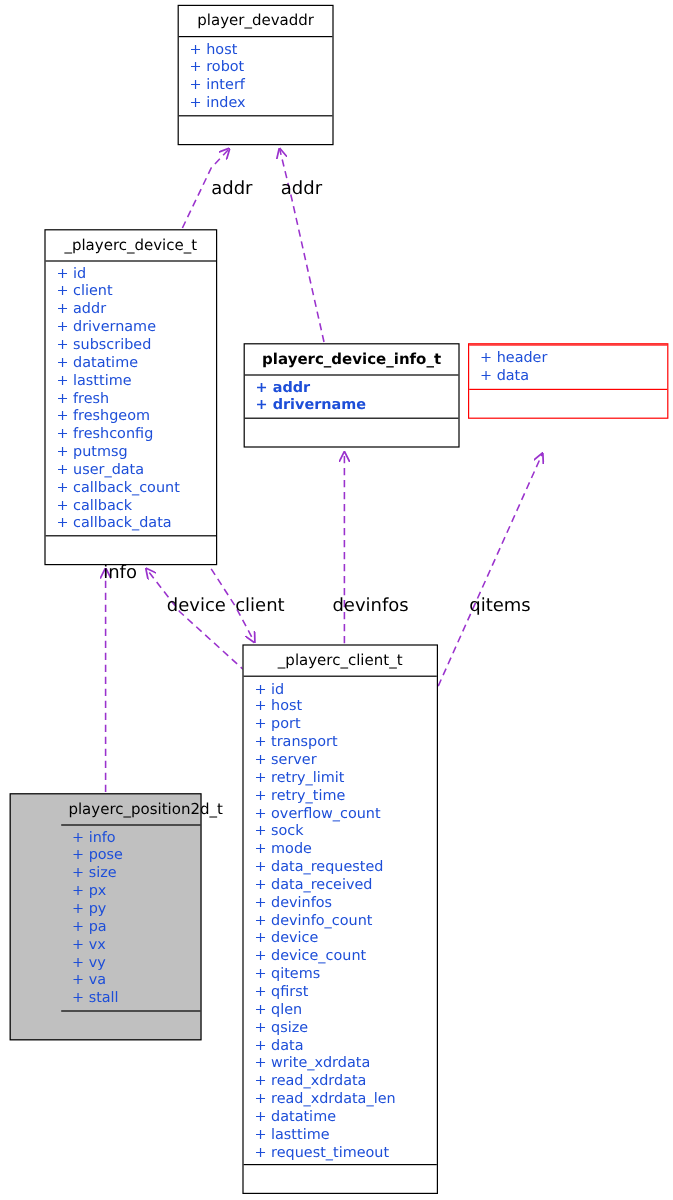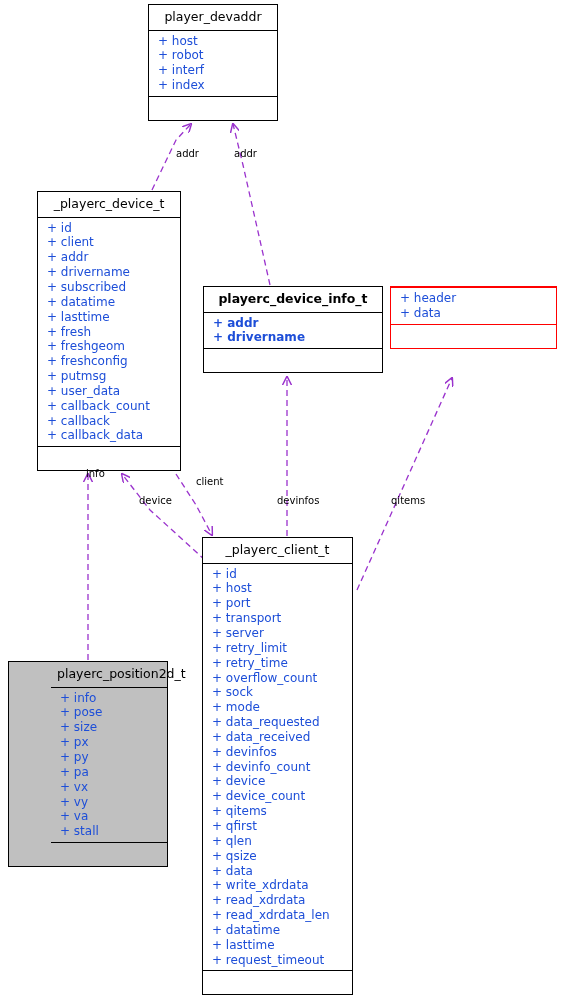--- a/index.html
+++ b/index.html
@@ -62,21 +62,21 @@
     font-size: 12px;
     color: #1d4ed8;
     line-height: 14.85px;
     white-space: nowrap;
   }
   .ops {
     min-height: 17px;
   }
   .edge-label {
     position: absolute;
-    font-size: 10px;
+    font-size: 15px;
     color: #000000;
     white-space: nowrap;
     z-index: 3;
     background: transparent;
   }
 </style>
 </head>
 <body>
 
 <div id="canvas">
@@ -154,21 +154,21 @@
   <div class="node red" style="left:390px; top:286px; width:167px;">
     <div class="divider"></div>
     <div class="attrs">
       <div class="attr">+ header</div>
       <div class="attr">+ data</div>
     </div>
     <div class="divider"></div>
     <div class="attrs ops"></div>
   </div>
 
-  <div class="node" style="left:202px; top:537px; width:151px;">
+  <div class="node" style="left:202px; top:537px; width:163px;">
     <div class="node-title">_playerc_client_t</div>
     <div class="divider"></div>
     <div class="attrs">
       <div class="attr">+ id</div>
       <div class="attr">+ host</div>
       <div class="attr">+ port</div>
       <div class="attr">+ transport</div>
       <div class="attr">+ server</div>
       <div class="attr">+ retry_limit</div>
       <div class="attr">+ retry_time</div>
@@ -213,17 +213,17 @@
       <div class="attr">+ stall</div>
     </div>
     <div class="divider"></div>
     <div class="attrs ops"></div>
   </div>
 
   <div class="edge-label" style="left:176px; top:148px;">addr</div>
   <div class="edge-label" style="left:234px; top:148px;">addr</div>
   <div class="edge-label" style="left:86px; top:468px;">info</div>
   <div class="edge-label" style="left:139px; top:495px;">device</div>
-  <div class="edge-label" style="left:196px; top:476px;text-align:center;">client</div>
+  <div class="edge-label" style="left:196px; top:495px;text-align:center;">client</div>
   <div class="edge-label" style="left:277px; top:495px;">devinfos</div>
   <div class="edge-label" style="left:391px; top:495px;">qitems</div>
 
 </div>
 
 </body></html>

